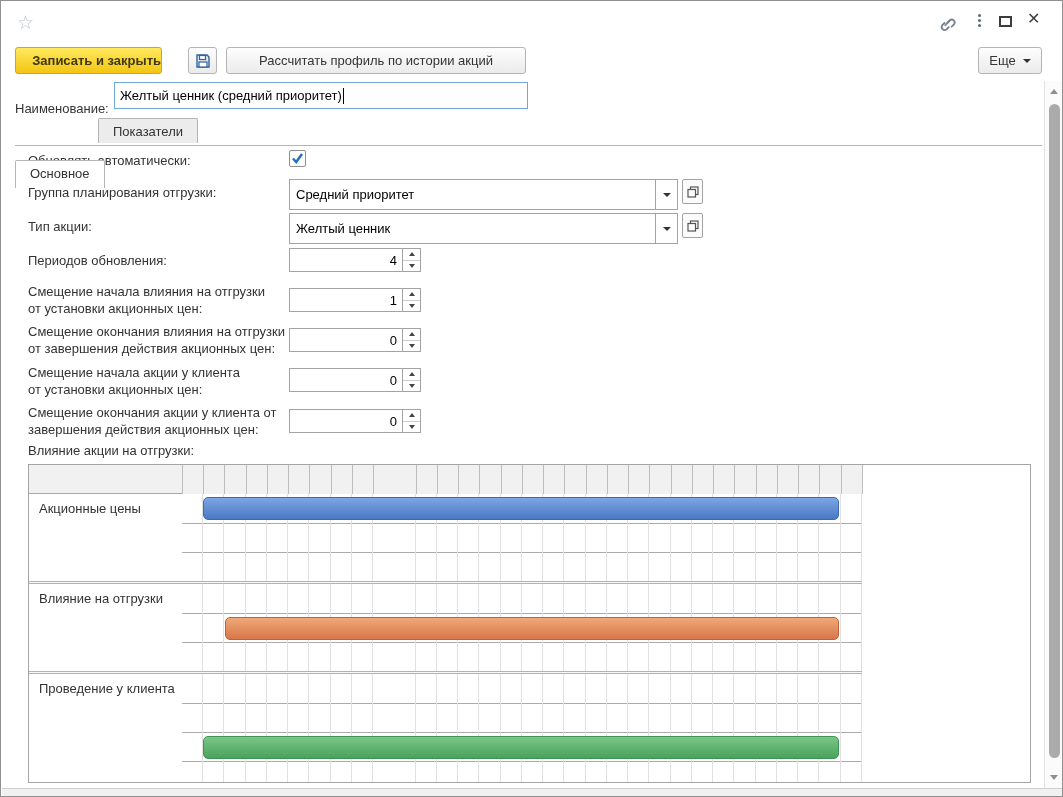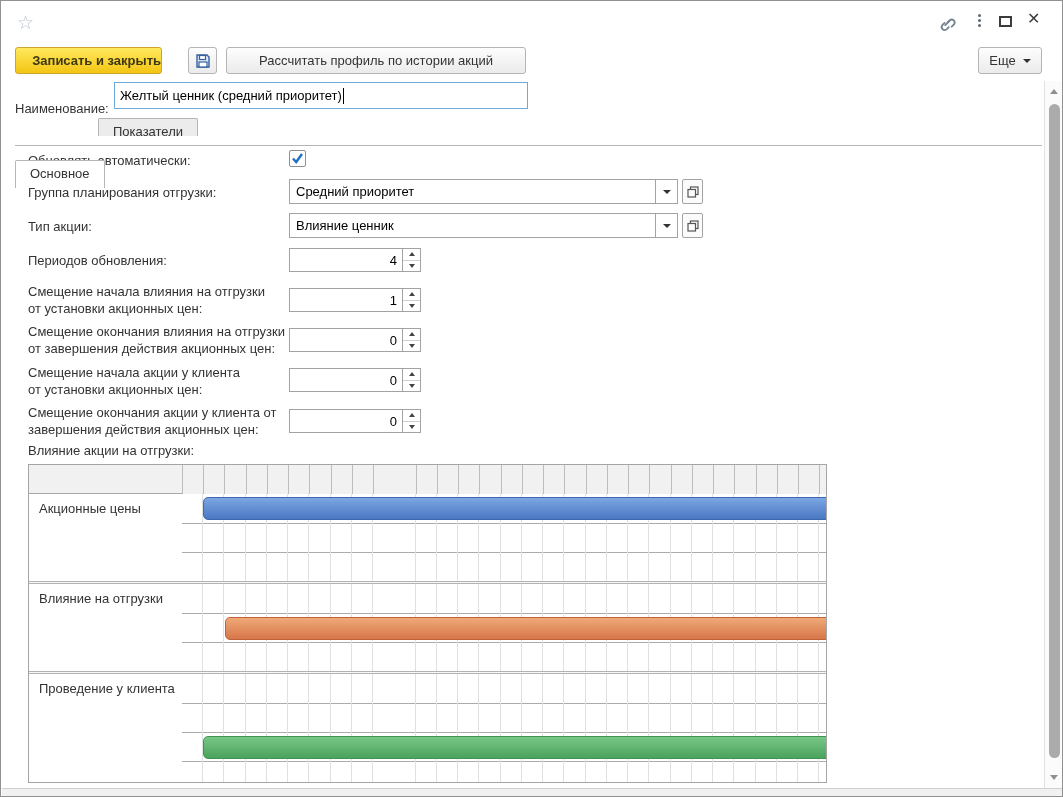--- a/index.html
+++ b/index.html
@@ -20,49 +20,49 @@
     height:27px;display:flex;align-items:center;justify-content:center;color:#333;cursor:pointer;white-space:nowrap;}
   .btn-primary{background:linear-gradient(#ffe95e,#f3c513);border-color:#cda42c;font-weight:bold;color:#3e3813;justify-content:flex-end;}
   .caret-down{width:0;height:0;border-left:4px solid transparent;border-right:4px solid transparent;border-top:4px solid #333;margin-left:7px;}
 
   
   .label{white-space:nowrap;color:#333;}
   .input-like{border:1px solid #70a8d8;background:#fff;display:flex;align-items:center;padding:0 5px;color:#000;}
   .caret{display:inline-block;width:1px;height:16px;background:#000;margin-left:1px;}
 
   
-  .tab{top:117px;height:18px;border:1px solid #b5b5b5;border-bottom:none;border-radius:2px 2px 0 0;
+  .tab{top:117px;height:25px;border:1px solid #b5b5b5;border-bottom:none;border-radius:2px 2px 0 0;
     padding:0 14px;line-height:26px;cursor:pointer;}
   .tab-active{background:#fff;height:28px;z-index:3;margin-top:42px;}
   .tab-idle{background:#ececec;color:#333;}
   .tabline{top:144px;left:14px;width:1027px;height:1px;background:#b5b5b5;z-index:1;}
 
   
   .checkbox{width:17px;height:17px;border:1px solid #8f8f8f;border-radius:2px;background:#fff;cursor:pointer;
     display:flex;align-items:center;justify-content:center;}
 
   
-  .combo{border:1px solid #a3a3a3;background:#fff;height:25px;display:flex;cursor:pointer;}
+  .combo{border:1px solid #a3a3a3;background:#fff;height:31px;display:flex;cursor:pointer;}
   .combo .val{flex:1;display:flex;align-items:center;padding:0 6px;color:#000;overflow:hidden;white-space:nowrap;}
   .combo .dd{width:21px;border-left:1px solid #a3a3a3;display:flex;align-items:center;justify-content:center;}
   .tri-dn{width:0;height:0;border-left:4px solid transparent;border-right:4px solid transparent;border-top:4px solid #333;}
   .sq-btn{width:21px;height:25px;border:1px solid #a3a3a3;border-radius:2px;background:#fbfbfb;
     display:flex;align-items:center;justify-content:center;cursor:pointer;}
 
   
   .numfield{border:1px solid #a3a3a3;background:#fff;height:24px;display:flex;}
   .numfield .nval{flex:1;display:flex;align-items:center;justify-content:flex-end;padding-right:5px;color:#000;}
   .spin{width:17px;border-left:1px solid #a3a3a3;display:flex;flex-direction:column;}
   .spin div{flex:1;display:flex;align-items:center;justify-content:center;cursor:pointer;}
   .spin div:first-child{border-bottom:1px solid #cfcfcf;}
   .tri-up-s{width:0;height:0;border-left:3px solid transparent;border-right:3px solid transparent;border-bottom:4px solid #444;}
   .tri-dn-s{width:0;height:0;border-left:3px solid transparent;border-right:3px solid transparent;border-top:4px solid #444;}
 
   
-  .chart{left:27px;top:463px;width:799px;height:319px;border:1px solid #a5a5a5;background:#fff;overflow:hidden;}
+  .chart{left:27px;top:463px;width:1003px;height:319px;border:1px solid #a5a5a5;background:#fff;overflow:hidden;}
   .gheader{left:0;top:0;width:833px;height:29px;background:#f1f1f1;border-bottom:1px solid #a8a8a8;}
   .gheader .cols{position:absolute;left:153px;top:0;width:680px;height:29px;border-left:1px solid #bdbdbd;
     background:repeating-linear-gradient(to right,#f1f1f1 0 20.25px,#bdbdbd 20.25px 21.25px);}
   .grow{left:0;width:833px;height:29px;}
   .grow .tl{position:absolute;left:153px;top:0;width:680px;height:100%;
     background:repeating-linear-gradient(to right,transparent 0 20.25px,#e0e0e0 20.25px 21.25px);}
   .tl-b{border-bottom:1px solid #ababab;}
   .grow .rlabel{position:absolute;left:10px;top:0;height:100%;display:flex;align-items:center;color:#333;white-space:nowrap;}
   .gsep{left:0;width:833px;height:3px;background:#f7f7f7;border-top:1px solid #b3b3b3;border-bottom:1px solid #b3b3b3;}
   .gbar{height:23px;border-radius:5px;border:1px solid #888;}
@@ -144,21 +144,21 @@
   </div>
   <div class="abs sq-btn" style="left:681px;top:178px">
     <svg width="12" height="12" viewBox="0 0 12 12">
       <rect x="3.5" y="1" width="7.5" height="7.5" fill="none" stroke="#555" stroke-width="1.2"></rect>
       <rect x="1" y="3.5" width="7.5" height="7.5" fill="#fbfbfb" stroke="#555" stroke-width="1.2"></rect>
     </svg>
   </div>
 
   <div class="abs label" style="left:27px;top:218px">Тип акции:</div>
   <div class="abs combo" style="left:288px;top:212px;width:389px">
-    <div class="val">Влияние ценник</div>
+    <div class="val">Желтый ценник</div>
     <div class="dd">
         <span class="tri-dn"></span>
       </div>
   </div>
   <div class="abs sq-btn" style="left:681px;top:212px">
     <svg width="12" height="12" viewBox="0 0 12 12">
       <rect x="3.5" y="1" width="7.5" height="7.5" fill="none" stroke="#555" stroke-width="1.2"></rect>
       <rect x="1" y="3.5" width="7.5" height="7.5" fill="#fbfbfb" stroke="#555" stroke-width="1.2"></rect>
     </svg>
   </div>

